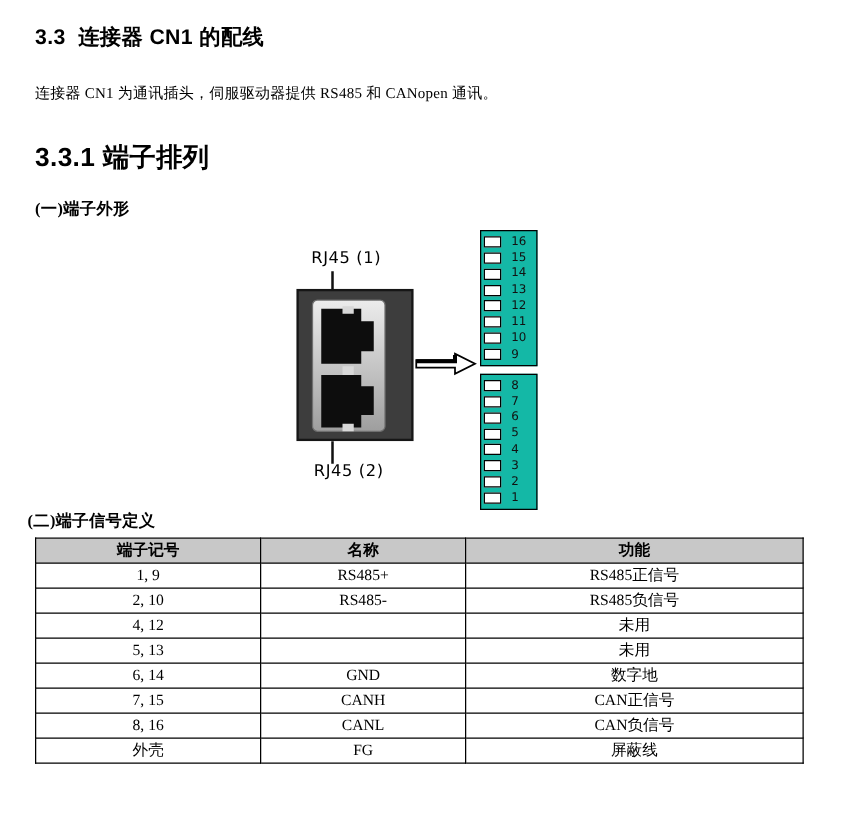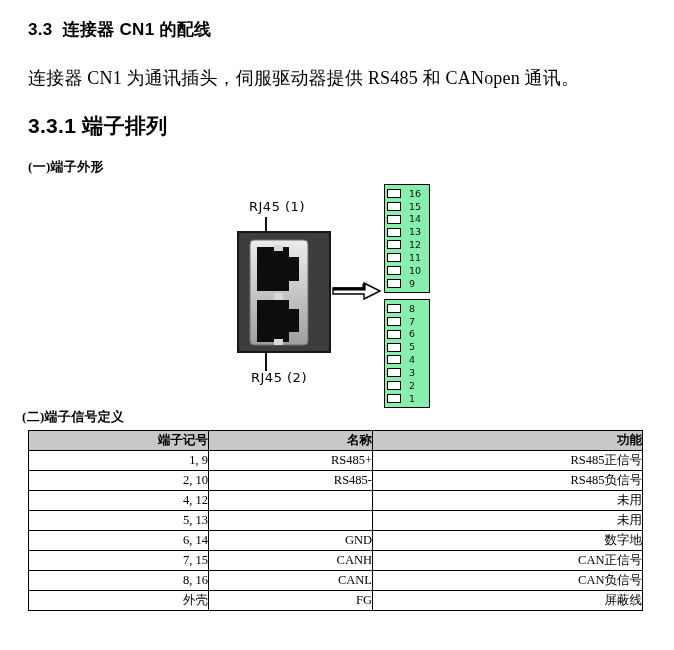--- a/index.html
+++ b/index.html
@@ -2,52 +2,52 @@
 <html><head>
 <meta charset="utf-8">
 <style>
   html,body{margin:0;padding:0;background:#ffffff;}
   #page{position:relative;width:674px;height:650px;background:#ffffff;overflow:hidden;
         font-family:"Liberation Serif","DejaVu Serif",serif;color:#000;}
   .abs{position:absolute;}
 
   .h1{left:28px;top:18px;font-family:"Liberation Sans","DejaVu Sans",sans-serif;
       font-weight:bold;font-size:17px;white-space:pre;letter-spacing:0.3px;}
-  .intro{left:28px;top:66px;font-size:18px;letter-spacing:0.2px;}
+  .intro{left:28px;top:66px;font-size:12px;letter-spacing:0.2px;}
   .h2{left:28px;top:112px;font-family:"Liberation Sans","DejaVu Sans",sans-serif;
       font-weight:bold;font-size:21px;white-space:pre;letter-spacing:0.3px;}
   .part-label{font-weight:bold;font-size:13px;letter-spacing:0.3px;}
   .part1{left:28px;top:158px;}
   .part2{left:22px;top:408px;text-align:center;}
 
   
   .rj45-label{font-family:"DejaVu Sans","Liberation Sans",sans-serif;font-size:13px;
       letter-spacing:0.5px;color:#000000;}
   .rj45-label-1{left:249px;top:199px;}
   .rj45-label-2{left:251px;top:370px;}
   .vline{width:2px;background:#111;}
   .vline-1{left:265px;top:217px;height:28px;}
   .vline-2{left:265px;top:353px;height:18px;}
   .connector-svg{left:237px;top:231px;}
   .arrow-svg{left:331px;top:280px;}
 
-  .pin-block{width:44px;height:103px;border:1px solid #000;background:#86efac;
+  .pin-block{width:44px;height:103px;border:1px solid #000;background:#14b8a6;
       display:grid;grid-template-rows:repeat(8,1fr);align-content:stretch;
       padding:2px 0 2px 0;box-sizing:content-box;}
   .pin-block-top{left:384px;top:184px;}
   .pin-block-bottom{left:384px;top:299px;}
   .pin-row{display:flex;align-items:center;}
   .pin-box{width:12px;height:7px;border:1px solid #000;background:#fff;margin-left:2px;}
   .pin-num{margin-left:8px;font-family:"DejaVu Sans","Liberation Sans",sans-serif;
       font-size:9.5px;line-height:1;color:#111;}
 
   
   table.sig{left:28px;top:430px;position:absolute;border-collapse:collapse;
       width:614px;table-layout:fixed;font-size:12.5px;}
-  table.sig th,table.sig td{border:1px solid #000;height:19px;text-align:right;
+  table.sig th,table.sig td{border:1px solid #000;height:19px;text-align:center;
       padding:0;overflow:hidden;white-space:nowrap;}
   table.sig th{background:#c8c8c8;font-weight:bold;font-size:12.5px;}
   .col1{width:180px;} .col2{width:164px;} .col3{width:270px;}
 </style>
 </head>
 <body>
 
 <div id="page">
 
   <div class="abs h1">3.3  连接器 CN1 的配线</div>

